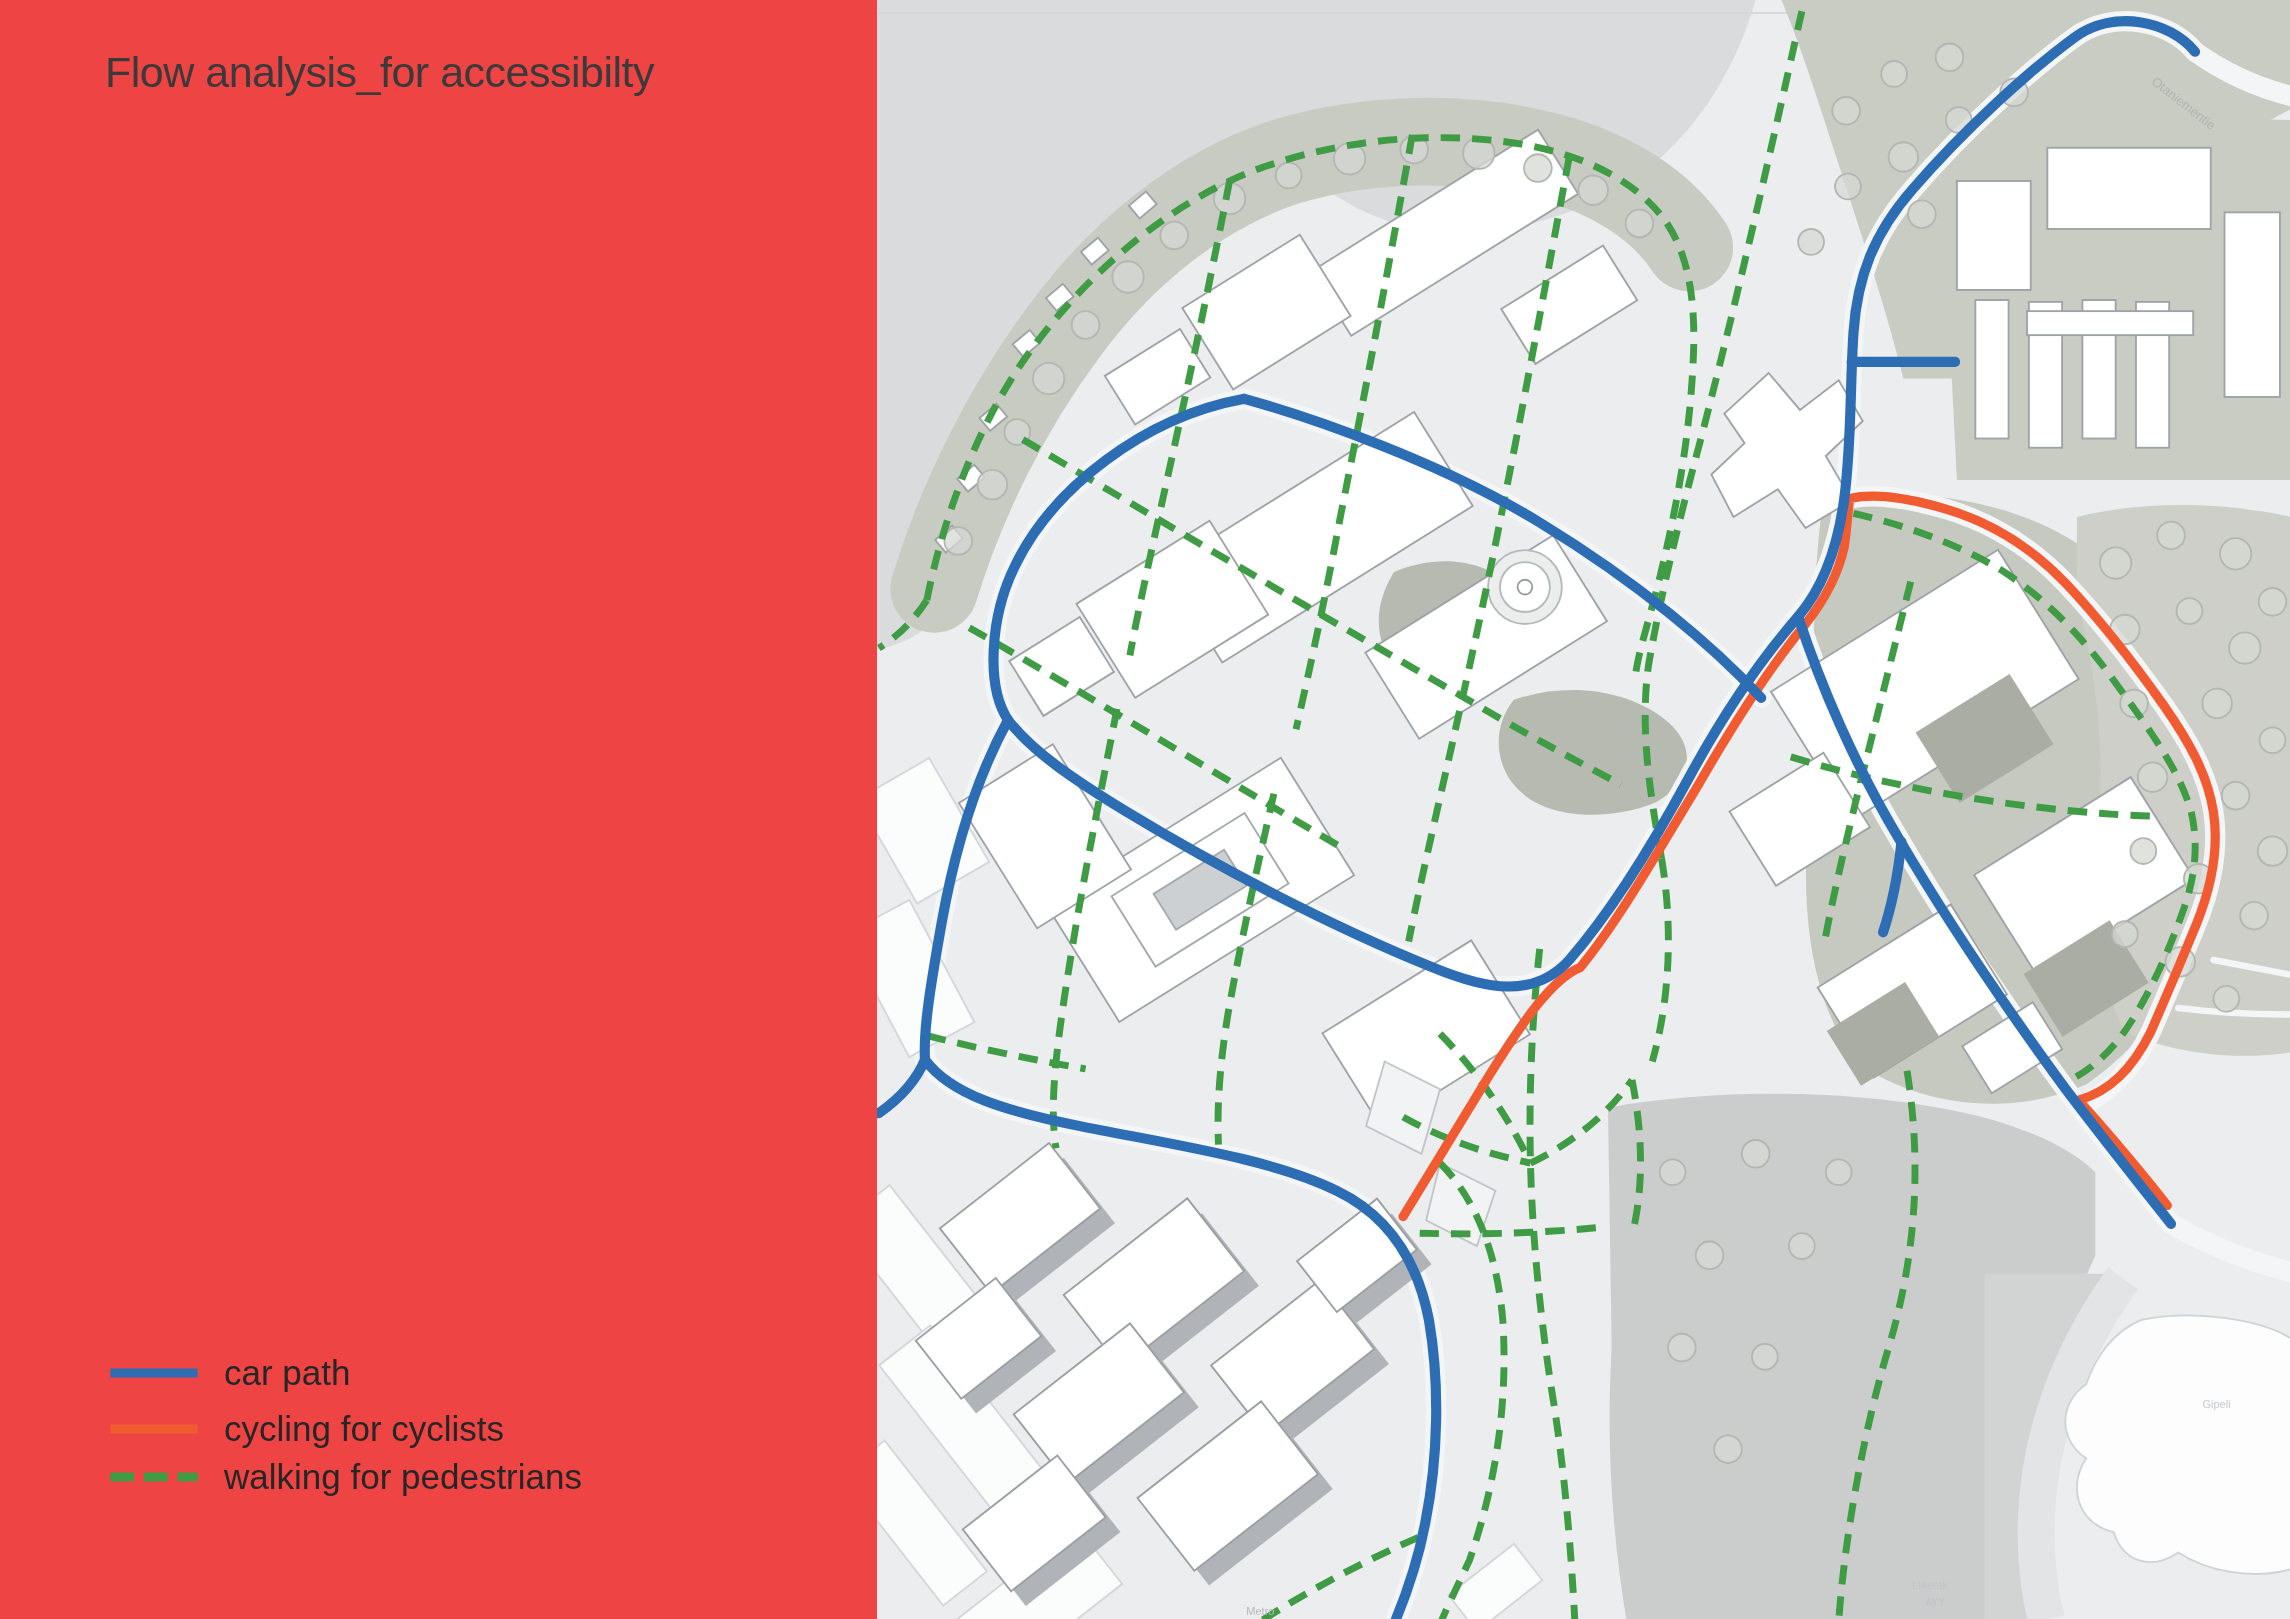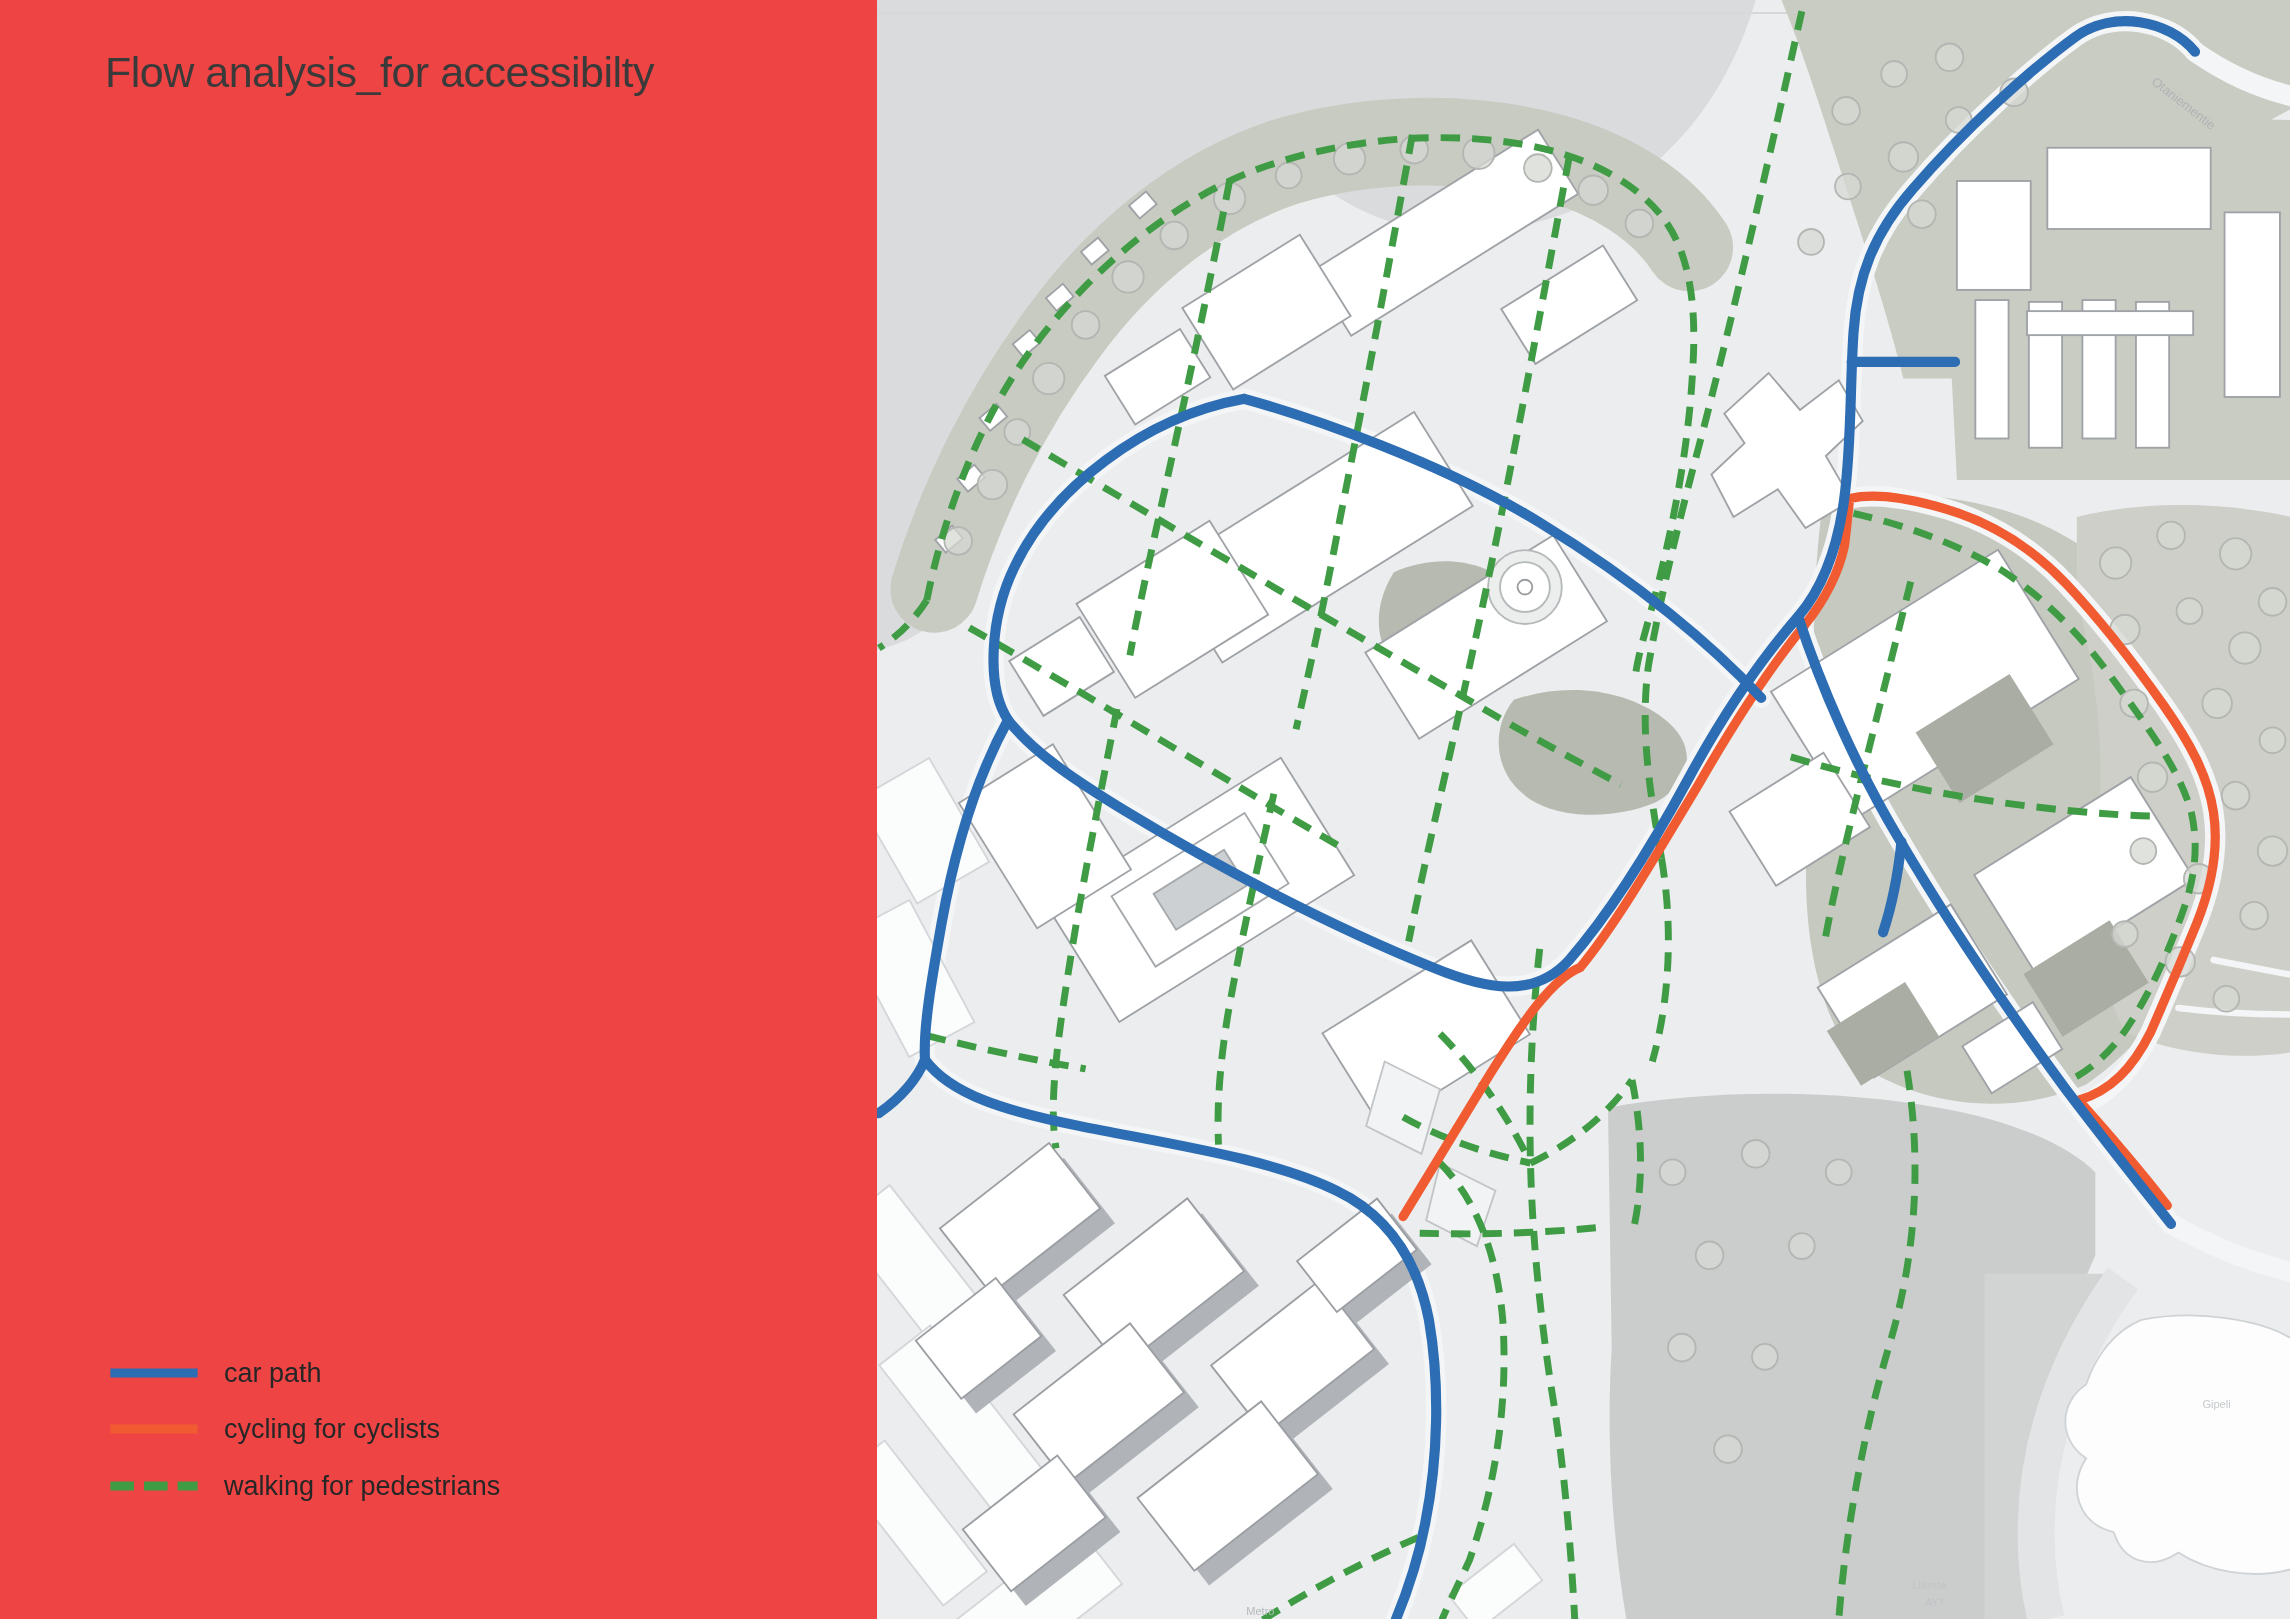--- a/index.html
+++ b/index.html
@@ -4,21 +4,21 @@
 <style>
   html,body{margin:0;padding:0;background:#ffffff;}
   .page{position:relative;width:2291px;height:1620px;overflow:hidden;
         font-family:"Liberation Sans", sans-serif;background:#ffffff;}
   .panel{position:absolute;left:0;top:0;width:877px;height:1620px;background:#ef4444;}
   .page-title{position:absolute;left:105px;top:48px;font-size:43px;color:#3a3a3a;
         letter-spacing:-0.5px;white-space:nowrap;}
   .legend{position:absolute;left:108px;top:1359px;}
   .legend-row{position:absolute;left:0;height:28px;display:flex;align-items:center;}
   .legend-row .swatch{width:92px;height:20px;display:block;}
-  .legend-row .lab{margin-left:24px;font-size:27px;color:#262626;white-space:nowrap;}
+  .legend-row .lab{margin-left:24px;font-size:35px;color:#262626;white-space:nowrap;}
   .map-wrap{position:absolute;left:877px;top:0;width:1414px;height:1620px;background:#ebedee;}
   svg text{font-family:"Liberation Sans", sans-serif;}
 </style>
 </head>
 <body>
 
 <div class="page">
 
   <div class="panel">
     <div class="page-title">Flow analysis_for accessibilty</div>
@@ -32,21 +32,21 @@
         <span class="lab">car path</span>
       </div>
 
       <div class="legend-row" style="top:56px;">
         <svg class="swatch" viewBox="0 0 100 22">
           <line x1="2" y1="11" x2="98" y2="11" stroke="#f15b31" stroke-width="10"></line>
         </svg>
         <span class="lab">cycling for cyclists</span>
       </div>
 
-      <div class="legend-row" style="top:113px;">
+      <div class="legend-row" style="top:104px;">
         <svg class="swatch" viewBox="0 0 100 22">
           <line x1="2" y1="11" x2="98" y2="11" stroke="#3f9c45" stroke-width="10" stroke-dasharray="26 11"></line>
         </svg>
         <span class="lab">walking for pedestrians</span>
       </div>
     </div>
   </div>
 
   <div class="map-wrap">
   <svg width="1414" height="1620" viewBox="950 0 1532 1755">

